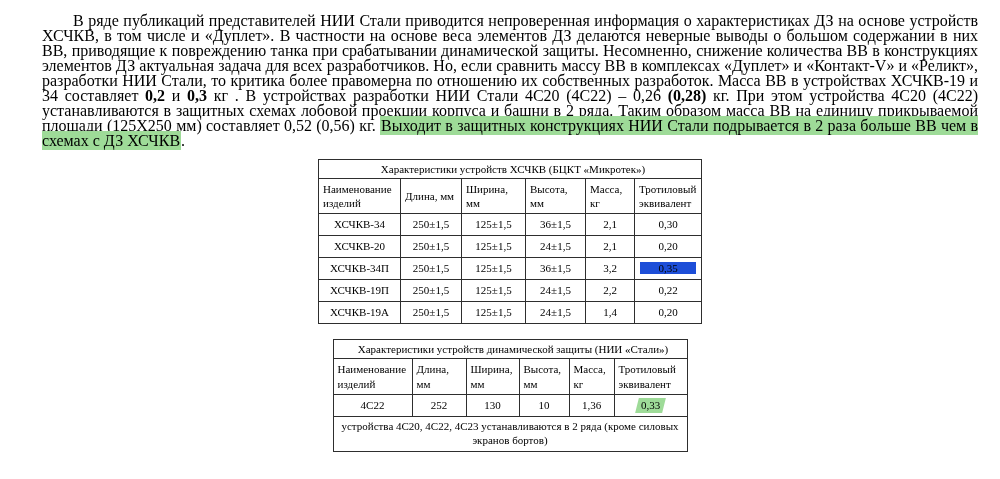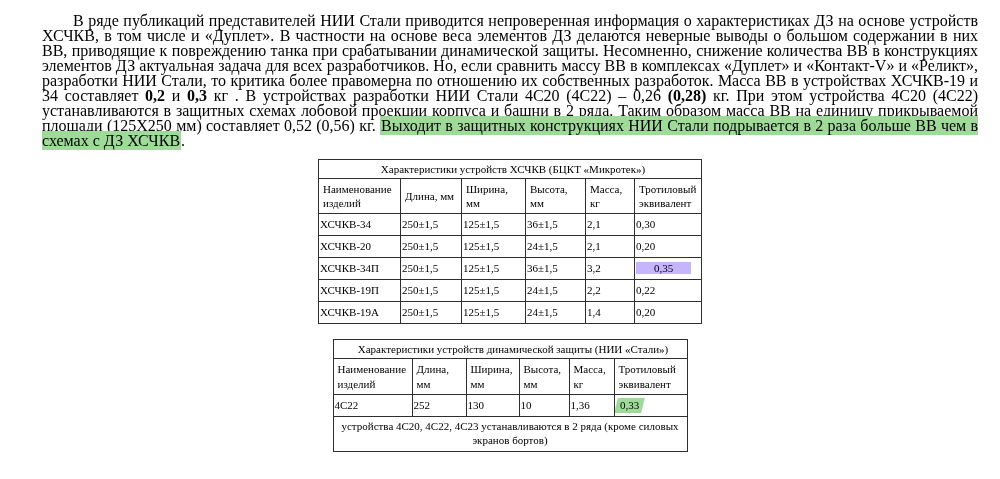--- a/index.html
+++ b/index.html
@@ -48,32 +48,33 @@
     line-height:13px;
   }
   th.col-head{
     font-weight:normal;
     text-align:left;
     vertical-align:middle;
     padding:3px 2px 3px 4px;
     line-height:14.2px;
   }
   td.data-cell{
+    text-align:center;
     padding:3px 1px;
     line-height:15px;
     margin-top:16px;
   }
   td.footer-cell{
     text-align:center;
     padding:2px 4px 3px 4px;
     line-height:14.5px;
   }
   
   .cell-hl{
-    background:#c4b5fd;
+    background:#1d4ed8;
     padding:0 18px;
   }
   .cell-hl-skew{
     display:inline-block;
     background:#9edb98;
     transform:skewX(-14deg);
     padding:0 4px;
   }
   .cell-hl-skew .unskew{
     display:inline-block;

